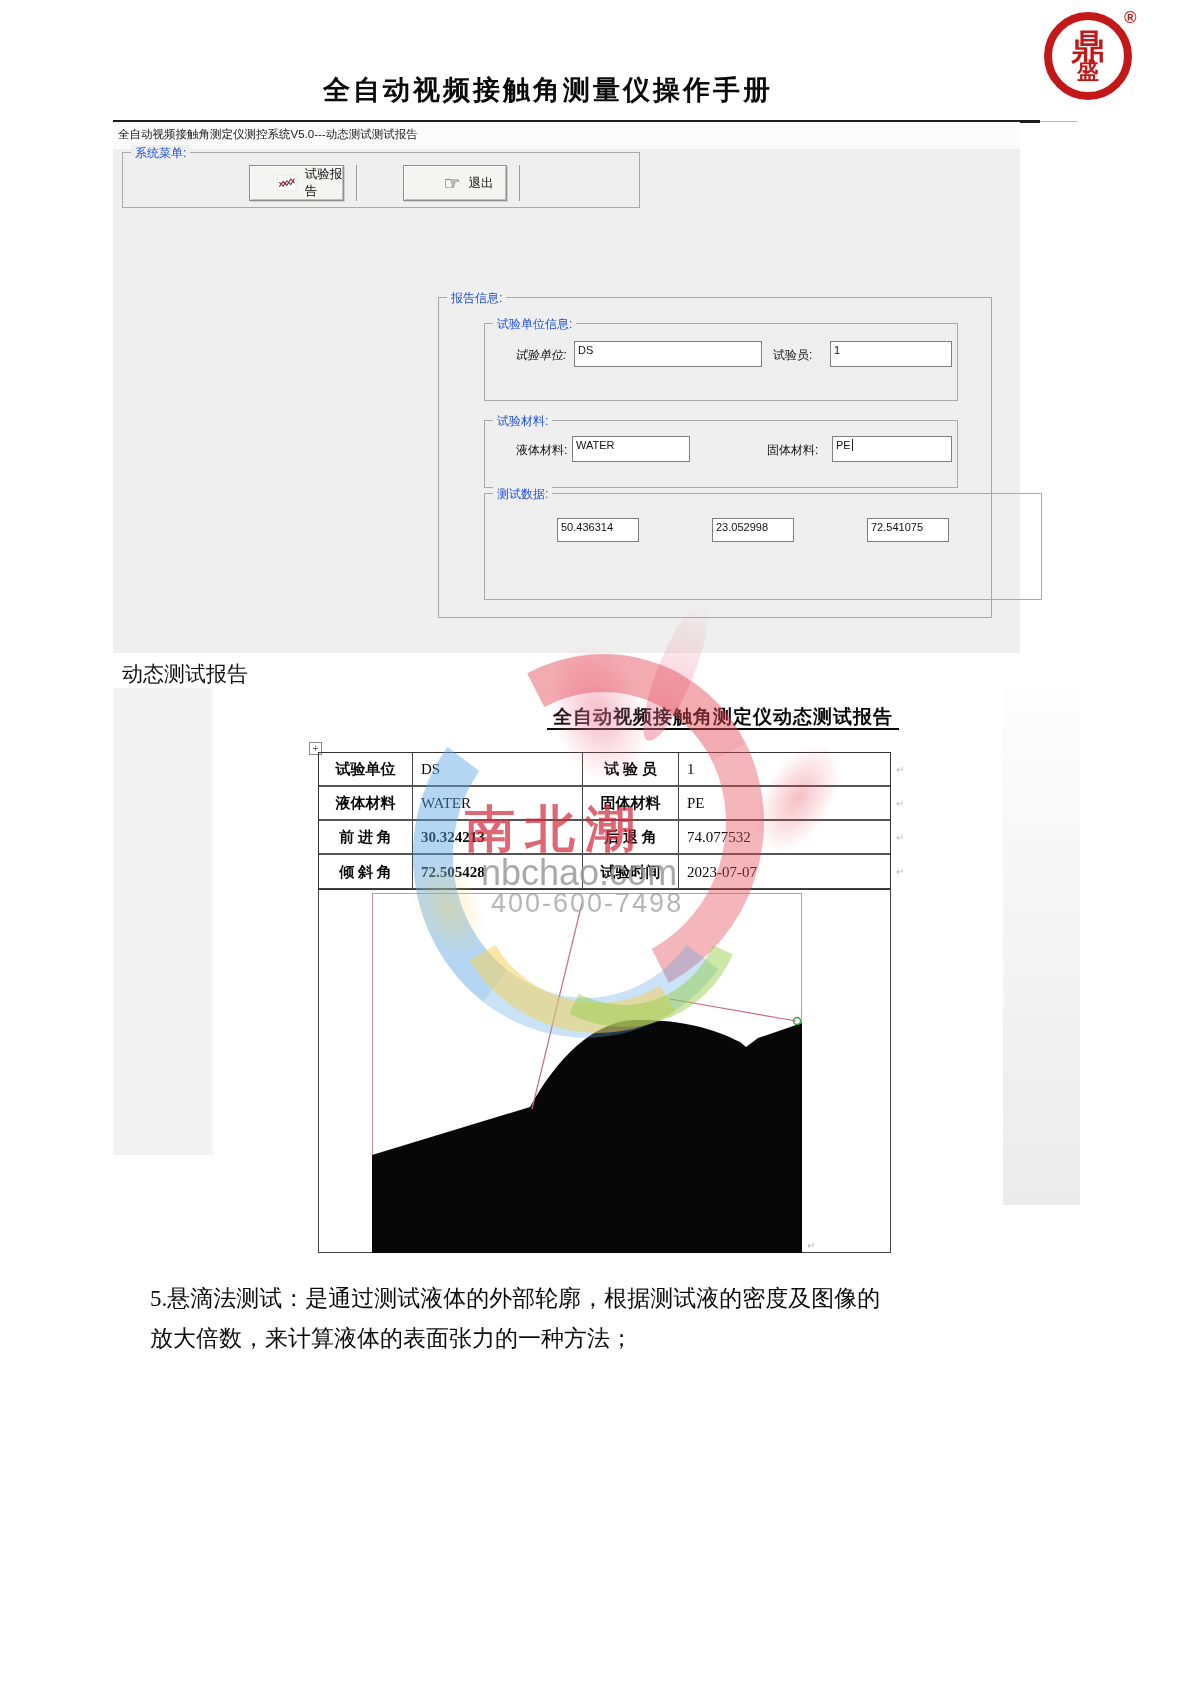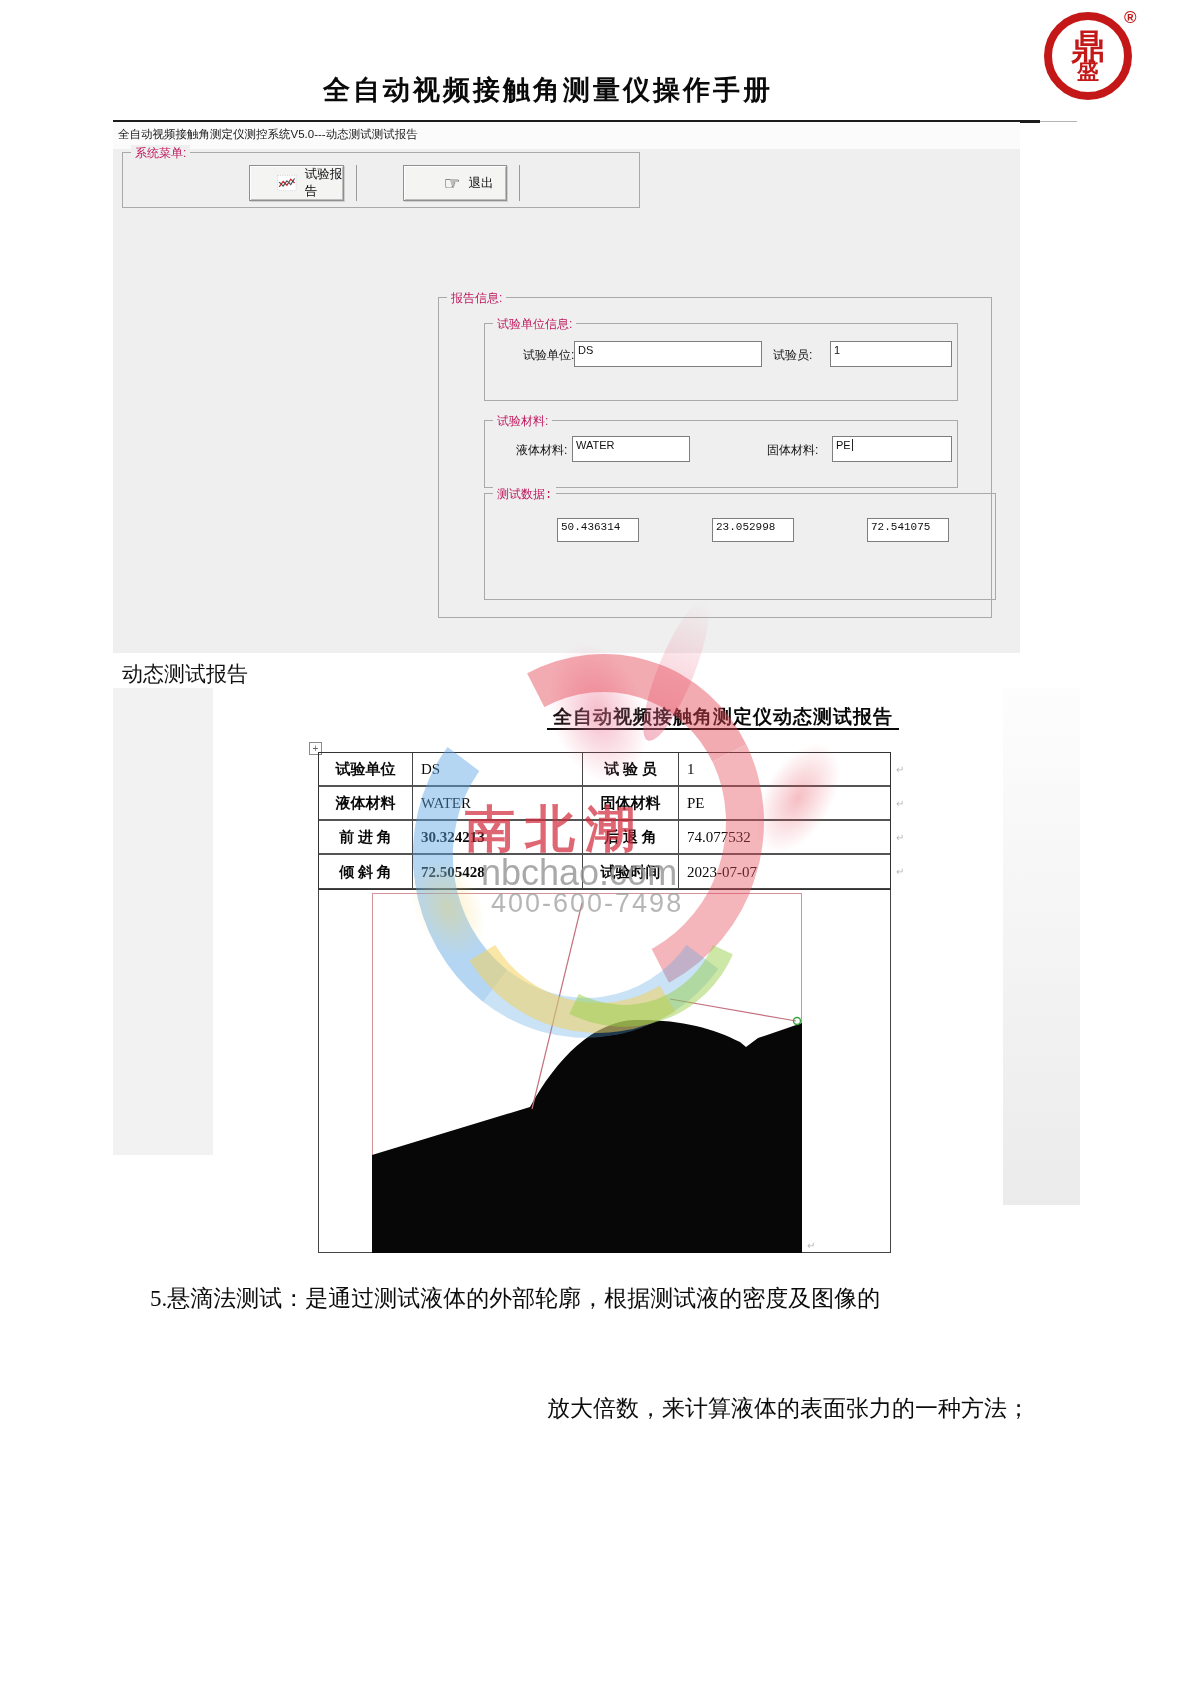--- a/index.html
+++ b/index.html
@@ -21,21 +21,21 @@
   .logo .l2 { font-family:"Liberation Serif", serif; font-weight:bold; font-size:22px; color:#c41818; margin-top:-4px;}
   .logo-r { position:absolute; left:1124px; top:8px; font-size:17px; color:#c41818; font-weight:bold; }
 
   
   .app-window { position:absolute; left:113px; top:122px; width:907px; height:531px; background:#fbfbfb; }
   .win-title { position:absolute; left:5px; top:5px; font-size:11.5px; color:#1a1a1a; }
   .win-client { position:absolute; left:0; top:27px; right:0; bottom:0; background:#efefef; }
 
   .grp { position:absolute; border:1px solid #a9a9a9; }
   .grp .lbl { position:absolute; top:-8px; left:8px; background:#efefef; padding:0 4px;
-              font-size:12px; color:#be185d; white-space:nowrap; }
+              font-size:12px; color:#1d4ed8; white-space:nowrap; }
 
   .tbtn { position:absolute; display:flex; align-items:center; justify-content:center; gap:8px;
           background:#f4f4f3; border:1px solid #8f8f8f; cursor:default;
           box-shadow: inset 1px 1px 0 #ffffff, inset -1px -1px 0 #bdbdbd, 1px 1px 0 #cfcfcf;
           font-size:12.5px; color:#0d0d0d;padding-left:27px; }
   .tsep { position:absolute; width:1px; background:#9a9a9a; }
   .hand-glyph { font-size:19px; color:#1a1a1a; line-height:1; }
 
   .fld-lbl { position:absolute; font-size:12px; color:#101010; white-space:nowrap; }
   .win-input { position:absolute; background:#fff; border:1px solid #7e7e7e;
@@ -132,21 +132,21 @@
           <span>退出</span>
         </div>
         <div class="tsep" style="left:396px; top:12px; height:36px;"></div>
       </div>
 
       <div class="grp" style="left:325px; top:148px; width:554px; height:321px;">
         <span class="lbl">报告信息:</span>
 
         <div class="grp" style="left:45px; top:25px; width:474px; height:78px;">
           <span class="lbl" style="background:#efefef;">试验单位信息:</span>
-          <span class="fld-lbl" style="left:38px; top:23px;">试验单位:</span>
+          <span class="fld-lbl" style="left:30px; top:23px;font-style:italic;">试验单位:</span>
           <div class="win-input" style="left:89px; top:17px; width:188px; height:26px;">
             <span>DS</span>
           </div>
           <span class="fld-lbl" style="left:288px; top:23px;">试验员:</span>
           <div class="win-input" style="left:345px; top:17px; width:122px; height:26px;">
             <span>1</span>
           </div>
         </div>
 
         <div class="grp" style="left:45px; top:122px; width:474px; height:68px;">
@@ -154,21 +154,21 @@
           <span class="fld-lbl" style="left:31px; top:21px;">液体材料:</span>
           <div class="win-input" style="left:87px; top:15px; width:118px; height:26px;">
             <span>WATER</span>
           </div>
           <span class="fld-lbl" style="left:282px; top:21px;">固体材料:</span>
           <div class="win-input" style="left:347px; top:15px; width:120px; height:26px;">
             <span>PE</span><span class="caret"></span>
           </div>
         </div>
 
-        <div class="grp" style="left:45px; top:195px; width:512px; height:107px;font-family:Liberation Mono, monospace;">
+        <div class="grp" style="left:45px; top:195px; width:558px; height:107px;">
           <span class="lbl">测试数据:</span>
           <div class="win-input" style="left:72px; top:24px; width:82px; height:24px;">
             <span>50.436314</span>
           </div>
           <div class="win-input" style="left:227px; top:24px; width:82px; height:24px;">
             <span>23.052998</span>
           </div>
           <div class="win-input" style="left:382px; top:24px; width:82px; height:24px;">
             <span>72.541075</span>
           </div>
@@ -251,15 +251,15 @@
       <div class="wm-blob" style="left:290px; top:150px; width:90px; height:140px; transform:rotate(-25deg);
            background:radial-gradient(closest-side, rgba(246,208,80,0.35), rgba(246,208,80,0) 75%);"></div>
 
       <span class="wm-name">南北潮</span>
       <span class="wm-domain">nbchao.com</span>
       <span class="wm-phone">400-600-7498</span>
     </div>
   </div>
 
   <div class="body-text" style="top:1283px;">5.悬滴法测试：是通过测试液体的外部轮廓，根据测试液的密度及图像的</div>
-  <div class="body-text" style="top:1393px;text-align:right;">放大倍数，来计算液体的表面张力的一种方法；</div>
+  <div class="body-text" style="top:1323px;">放大倍数，来计算液体的表面张力的一种方法；</div>
 
 </div>
 
 </body></html>

